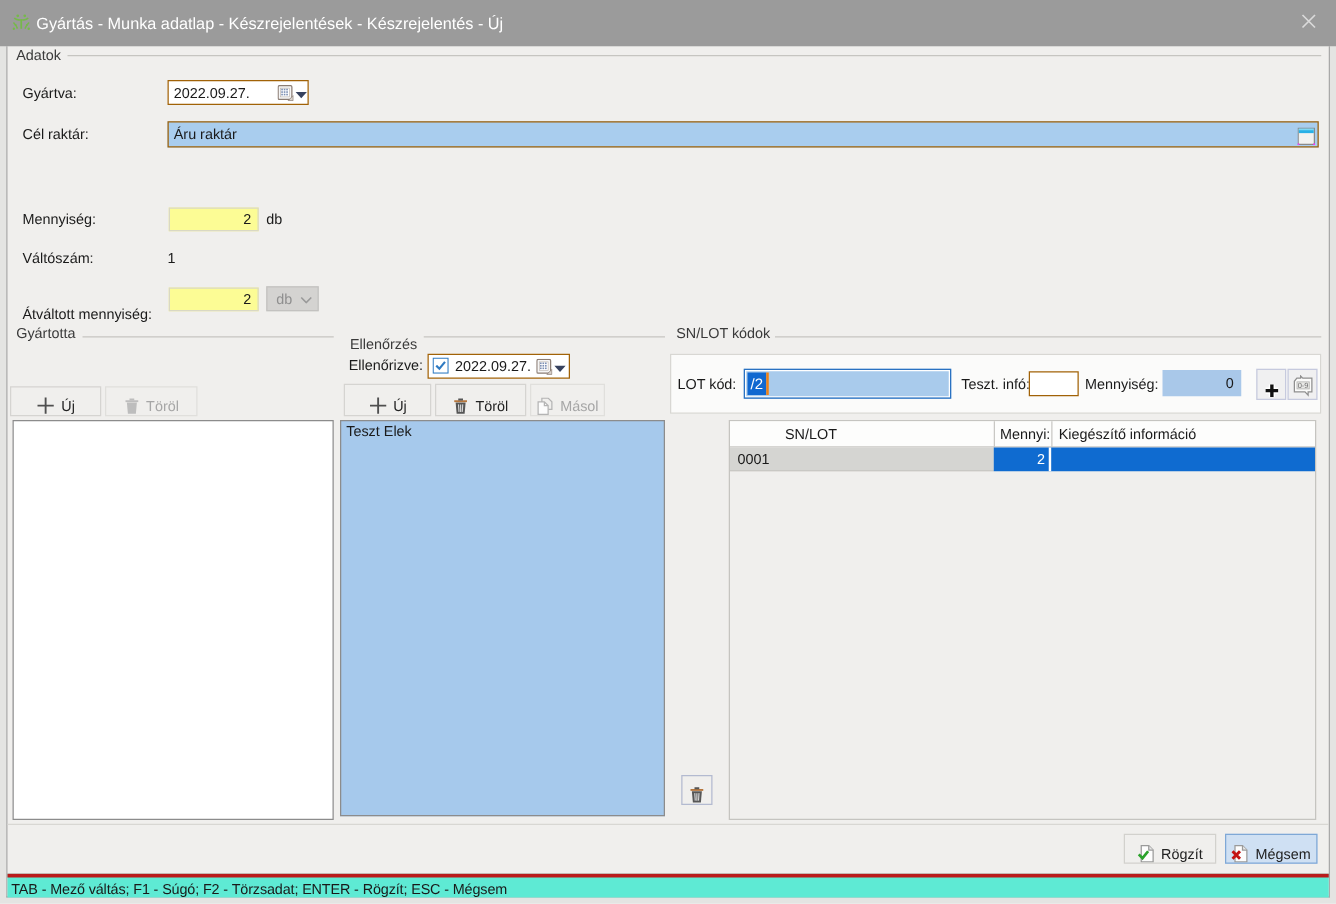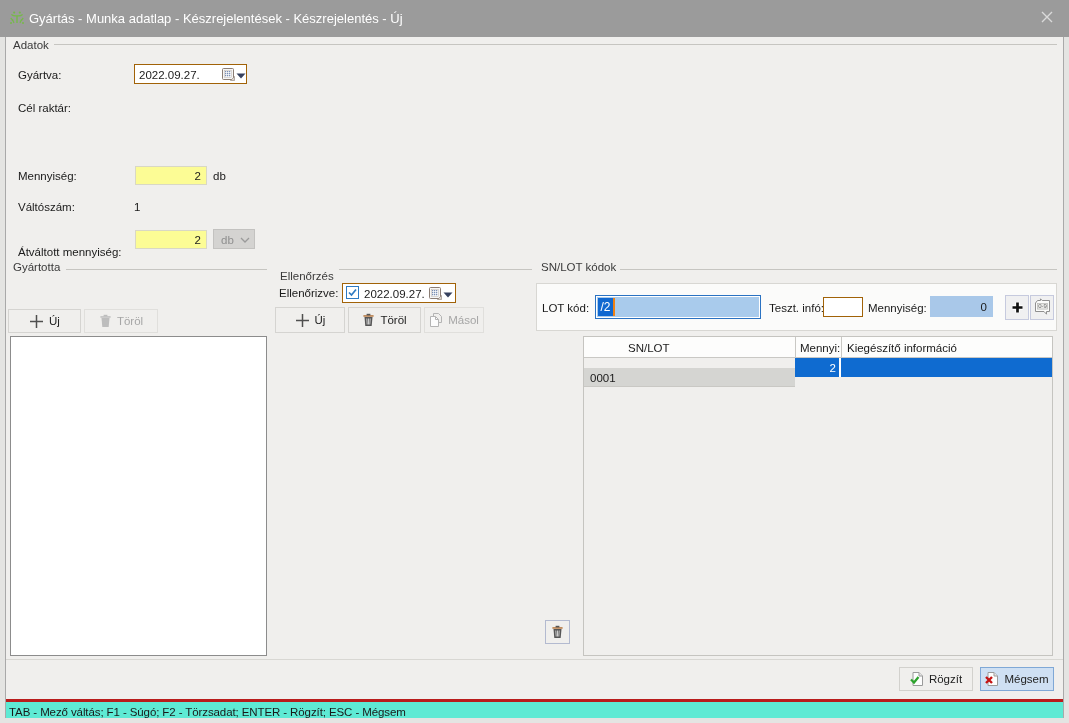--- a/index.html
+++ b/index.html
@@ -5,21 +5,21 @@
   html,body{margin:0;padding:0;}
   body{width:1069px;height:723px;overflow:hidden;font-family:"Liberation Sans",sans-serif;}
   .win{position:absolute;left:0;top:0;width:1069px;height:723px;background:#e4e4e2;}
   .abs{position:absolute;}
   .lbl{position:absolute;font-size:11.5px;line-height:14px;color:#1a1a1a;white-space:nowrap;}
   .titlebar{position:absolute;left:0;top:0;width:1069px;height:37px;background:#9b9b9b;}
   .client{position:absolute;left:5px;top:37px;width:1059px;height:681px;background:#f0efed;border-left:1px solid #a9a9a9;border-right:1px solid #a9a9a9;border-bottom:1px solid #a9a9a9;box-sizing:border-box;}
   .gline{position:absolute;height:1px;background:#c6c5c1;}
   .field{position:absolute;box-sizing:border-box;background:#fff;border:1px solid #a16207;}
   .yellow{position:absolute;box-sizing:border-box;background:#fcfc95;border:1px solid #d9d8c4;}
-  .btn{position:absolute;box-sizing:border-box;border:1px solid #d5d4d1;background:#f0efed;display:flex;align-items:center;justify-content:center;font-size:11.5px;color:#222;}
+  .btn{position:absolute;box-sizing:border-box;border:1px solid #d5d4d1;background:#f0efed;display:flex;align-items:flex-end;justify-content:center;font-size:11.5px;color:#222;}
   .btn.dis{border-color:#e0dfdc;color:#a6a6a6;}
 </style>
 </head>
 <body>
 <div class="win">
 
   <div class="client"></div>
 
   <div class="titlebar">
     <svg class="abs" style="left:10px;top:11px" width="14" height="14" viewBox="0 0 14 14">
@@ -62,20 +62,30 @@
           <rect x="7" y="7" width="1.3" height="1.3"></rect>
         </g>
       <path d="M8.5 12.5 L12.5 12.5 L12.5 8.5 Z" fill="#d9d2cc" stroke="#8b7d74" stroke-width="0.6"></path>
     </svg>
     <svg class="abs" style="left:101px;top:8px" width="10" height="6" viewBox="0 0 10 6">
         <path d="M0.5 0.5 L9.5 0.5 L5 5.5 Z" fill="#36415e"></path>
       </svg>
   </div>
 
   <div class="lbl" style="left:18px;top:101px;">Cél raktár:</div>
+  <div class="field" style="left:134px;top:97px;width:921px;height:21px;background:#a9cdee;">
+    <div class="lbl" style="left:4px;top:3px;">Áru raktár</div>
+    <svg class="abs" style="left:903px;top:4px" width="14" height="14" viewBox="0 0 14 14">
+      <rect x="0.5" y="0.5" width="13" height="13" fill="#f2f2f0" stroke="#8a8a8a"></rect>
+      <rect x="1" y="1" width="12" height="3.5" fill="#29b0e6"></rect>
+      <rect x="1" y="1" width="12" height="1.2" fill="#7fd8f4"></rect>
+      <rect x="0" y="12.8" width="1.4" height="1.2" fill="#ff30ff"></rect>
+      <rect x="12.6" y="12.8" width="1.4" height="1.2" fill="#ff30ff"></rect>
+    </svg>
+  </div>
 
 
   <div class="lbl" style="left:18px;top:169px;">Mennyiség:</div>
   <div class="yellow" style="left:135px;top:166px;width:72px;height:19px;">
     <div class="lbl" style="right:5px;top:2px;">2</div>
   </div>
   <div class="lbl" style="left:213px;top:169px;">db</div>
 
   <div class="lbl" style="left:18px;top:200px;">Váltószám:</div>
   <div class="lbl" style="left:134px;top:200px;">1</div>
@@ -153,20 +163,23 @@
       <path d="M4.8 5.5 L5.2 11.5 M6.5 5.5 L6.5 11.5 M8.2 5.5 L7.8 11.5" stroke="#d9d9d9" stroke-width="0.9"></path>
     </svg>Töröl
   </div>
   <div class="btn dis" style="left:424px;top:307px;width:60px;height:26px;">
     <svg width="14" height="14" viewBox="0 0 14 14" style="margin-right:5px">
       <path d="M4.5 3.5 V0.5 H9.5 L12.5 3.5 V9.5 H9.5" fill="none" stroke="#b4b4b4"></path>
       <path d="M1.5 3.5 H6.5 L9.5 6.5 V13.5 H1.5 Z" fill="#fcfcfc" stroke="#b4b4b4"></path>
       <path d="M6.5 3.5 L6.5 6.5 L9.5 6.5" fill="none" stroke="#b4b4b4"></path>
     </svg>Másol
   </div>
+  <div class="abs" style="left:272px;top:336px;width:260px;height:317px;background:#a6c9ec;border:1px solid #8c8c8c;box-sizing:border-box;">
+    <div class="lbl" style="left:4px;top:2px;">Teszt Elek</div>
+  </div>
 
   <div class="abs" style="left:536px;top:283px;width:521px;height:48px;background:#fbfbfa;border:1px solid #d8d7d3;box-sizing:border-box;"></div>
   <div class="lbl" style="left:542px;top:301px;">LOT kód:</div>
   <div class="abs" style="left:595px;top:295px;width:166px;height:24px;box-sizing:border-box;background:#a9cbec;border:1px solid #2a72c2;box-shadow:inset 0 0 0 1px #fff;">
     <div class="abs" style="left:2px;top:2px;width:15px;height:18px;background:#1068d0;color:#fff;font-size:12px;line-height:18px;text-align:center;">/2</div>
     <div class="abs" style="left:17px;top:2px;width:2px;height:18px;background:#ef8113;"></div>
   </div>
   <div class="lbl" style="left:769px;top:301px;">Teszt. infó:</div>
   <div class="field" style="left:823px;top:297px;width:40px;height:20px;"></div>
   <div class="lbl" style="left:868px;top:301px;">Mennyiség:</div>
@@ -189,21 +202,21 @@
 
   <div class="abs" style="left:583px;top:336px;width:470px;height:320px;border:1px solid #c5c4c0;box-sizing:border-box;background:#f0efed;">
     <div class="abs" style="left:0;top:0;width:468px;height:21px;background:#fdfdfc;border-bottom:1px solid #c9c8c4;box-sizing:border-box;">
       <div class="lbl" style="left:7px;top:4px;margin-left:37px;">SN/LOT</div>
       <div class="abs" style="left:211px;top:0;width:1px;height:21px;background:#c9c8c4;"></div>
       <div class="lbl" style="left:216px;top:4px;">Mennyi:</div>
       <div class="abs" style="left:257px;top:0;width:1px;height:21px;background:#c9c8c4;"></div>
       <div class="lbl" style="left:263px;top:4px;">Kiegészítő információ</div>
     </div>
     <div class="abs" style="left:0;top:21px;width:468px;height:19px;">
-      <div class="abs" style="left:0;top:10px;width:211px;height:19px;background:#d5d5d2;border-bottom:1px solid #c9c8c4;box-sizing:border-box;">
+      <div class="abs" style="left:0;top:0;width:211px;height:19px;background:#d5d5d2;border-bottom:1px solid #c9c8c4;box-sizing:border-box;">
         <div class="lbl" style="left:6px;top:3px;">0001</div>
       </div>
       <div class="abs" style="left:211px;top:0;width:46px;height:19px;background:#0f6bd0;border-right:2px solid #fff;box-sizing:border-box;">
         <div class="lbl" style="right:3px;top:3px;color:#fff;">2</div>
       </div>
       <div class="abs" style="left:257px;top:0;width:211px;height:19px;background:#0f6bd0;"></div>
     </div>
   </div>
 
   <div class="btn" style="left:545px;top:620px;width:25px;height:24px;border-color:#b3bad0;">

